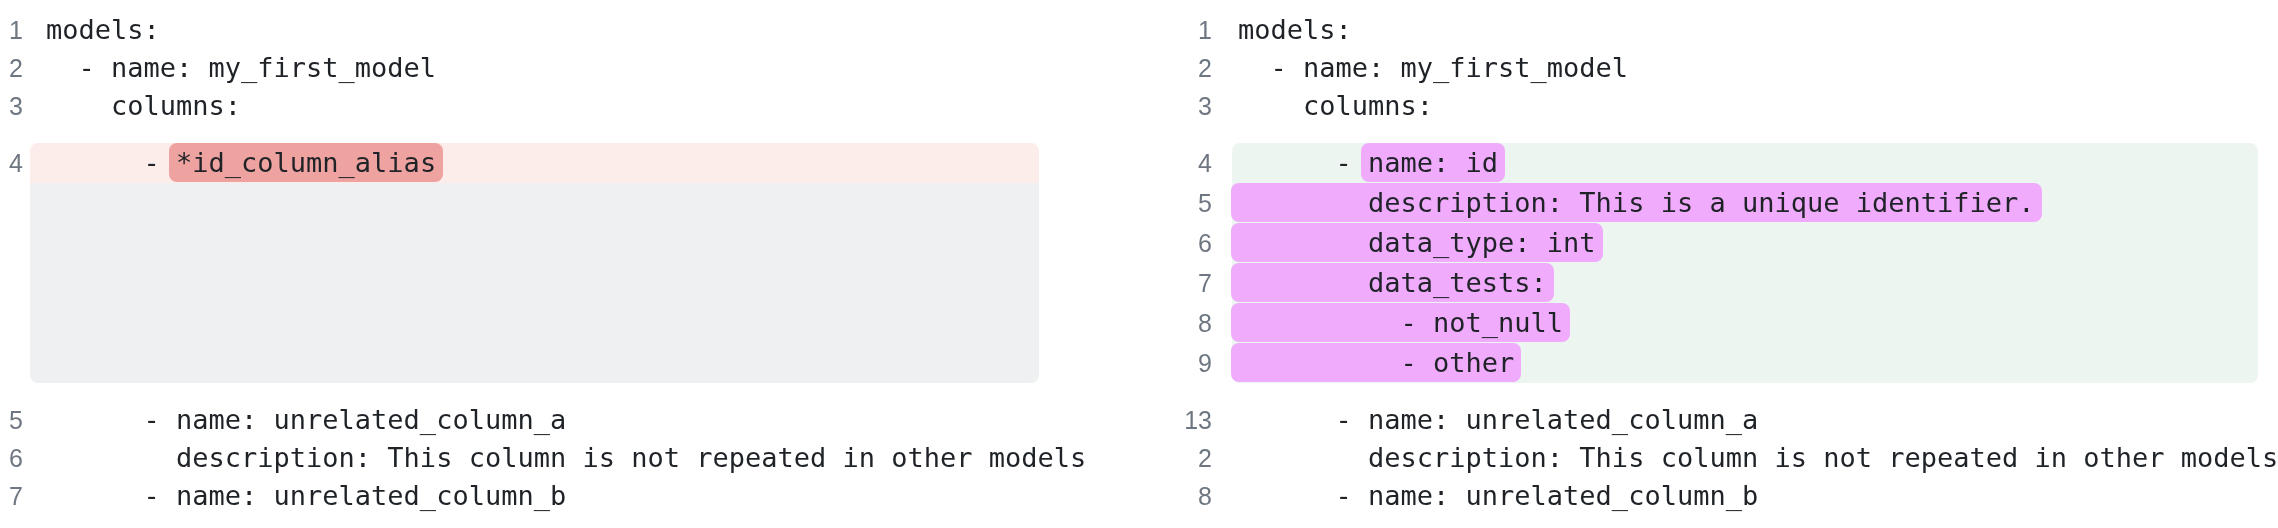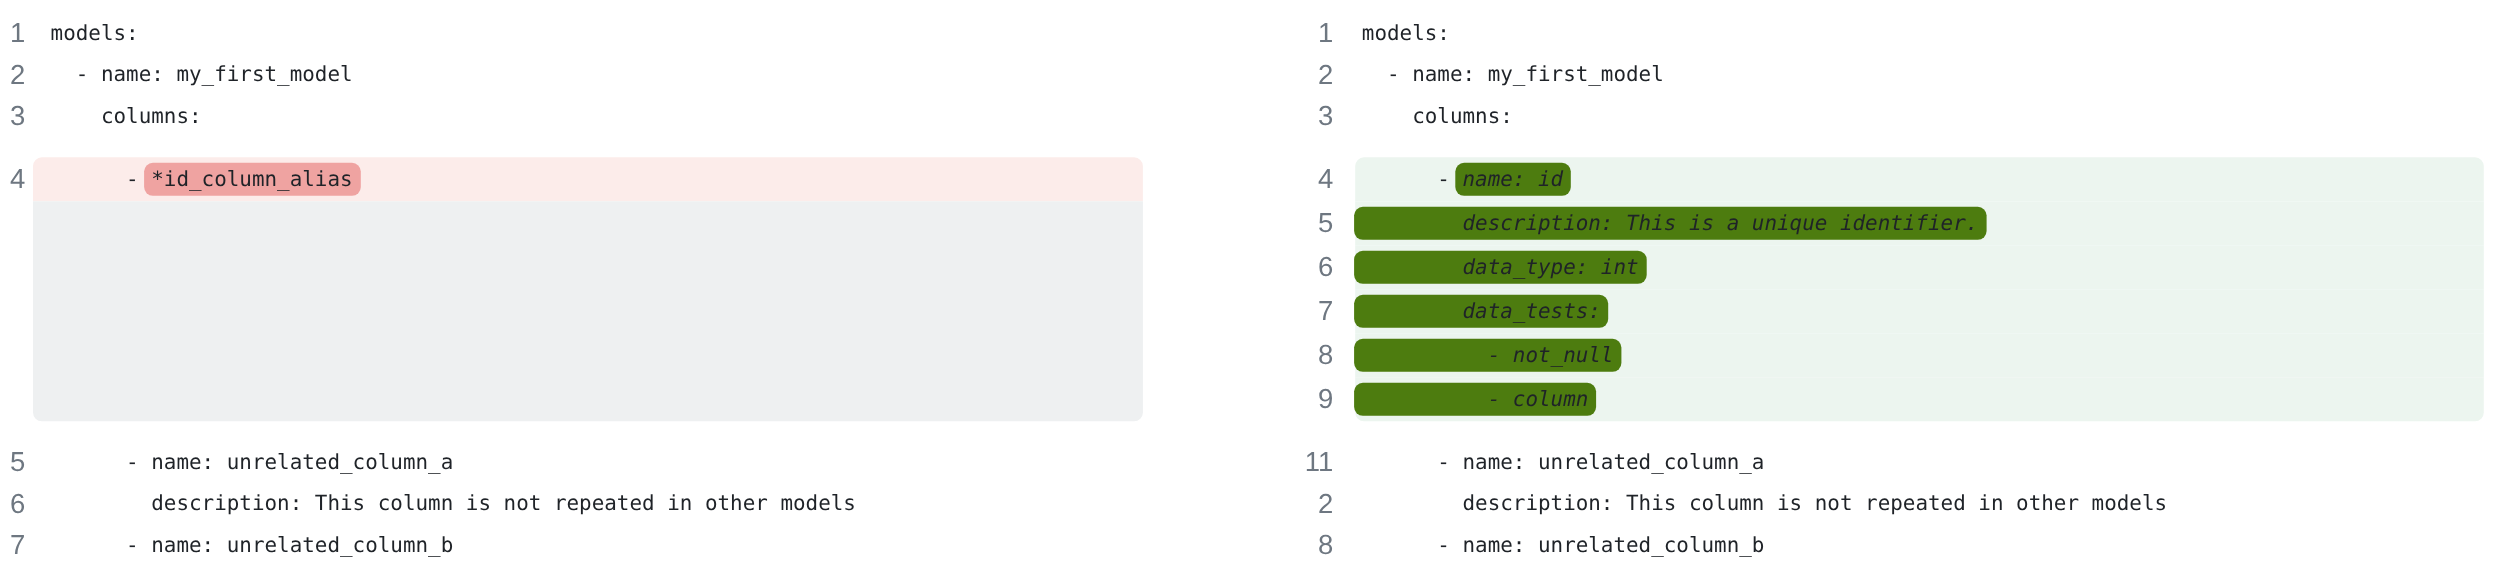--- a/index.html
+++ b/index.html
@@ -12,37 +12,37 @@
   .num{
     font-family:"Liberation Sans",sans-serif;
     font-size:25px;line-height:38px;color:#6e7781;
     text-align:right;flex:none;box-sizing:border-box;
     user-select:none;
   }
   .pane-left .num{width:30px;padding-right:7px;}
   .pane-right .num{width:92px;padding-right:20px;}
   .code{
     font-family:"DejaVu Sans Mono","Liberation Mono",monospace;
-    font-size:19px;line-height:38px;font-weight:500;color:#1f2328;
+    font-size:27px;line-height:38px;font-weight:500;color:#1f2328;
     white-space:pre;flex:1;box-sizing:border-box;
   }
   .pane-left .code{padding-left:16px;}
   .pane-right .code{padding-left:6px;}
   
   .chg .num,.chg .code{line-height:40px;}
   .chg-first{margin-top:18px;}
   .chg-last{margin-bottom:18px;}
   .bg-removed{background:#fcecea;}
   .bg-added{background:#ecf5ef;}
   .bg-collapsed{background:#eef0f1;}
   .top-round{border-radius:8px 8px 0 0;}
   .bottom-round{border-radius:0 0 8px 8px;}
   .mark{border-radius:8px;padding:4px 7px;margin:-4px -7px;}
   .mark-removed{background:#efa3a1;}
-  .mark-added{background:#4d7c0f;font-style:italic;}
+  .mark-added{background:#f0abfc;}
   .filler{height:200px;}
 </style>
 </head>
 <body>
 
 <div class="diff">
 
   <div class="pane pane-left">
     <div class="row">
       <span class="num">1</span>
@@ -109,25 +109,25 @@
     <div class="row chg">
       <span class="num">7</span>
       <span class="code bg-added"><span class="mark mark-added">        data_tests:</span></span>
     </div>
     <div class="row chg">
       <span class="num">8</span>
       <span class="code bg-added"><span class="mark mark-added">          - not_null</span></span>
     </div>
     <div class="row chg chg-last">
       <span class="num">9</span>
-      <span class="code bg-added bottom-round"><span class="mark mark-added">          - column</span></span>
+      <span class="code bg-added bottom-round"><span class="mark mark-added">          - other</span></span>
     </div>
 
     <div class="row">
-      <span class="num">11</span>
+      <span class="num">13</span>
       <span class="code">      - name: unrelated_column_a</span>
     </div>
     <div class="row">
       <span class="num">2</span>
       <span class="code">        description: This column is not repeated in other models</span>
     </div>
     <div class="row">
       <span class="num">8</span>
       <span class="code">      - name: unrelated_column_b</span>
     </div>

